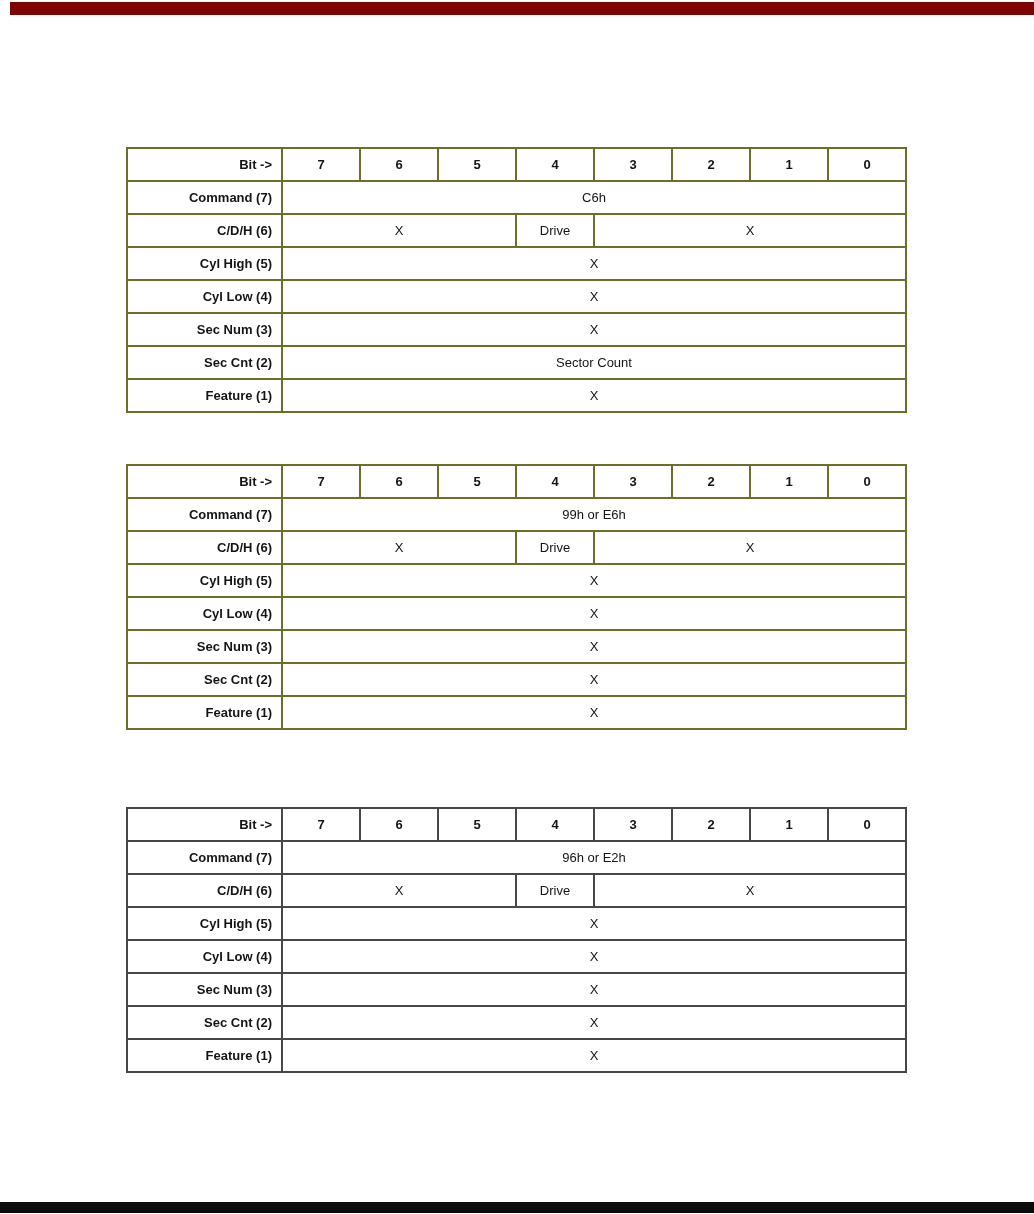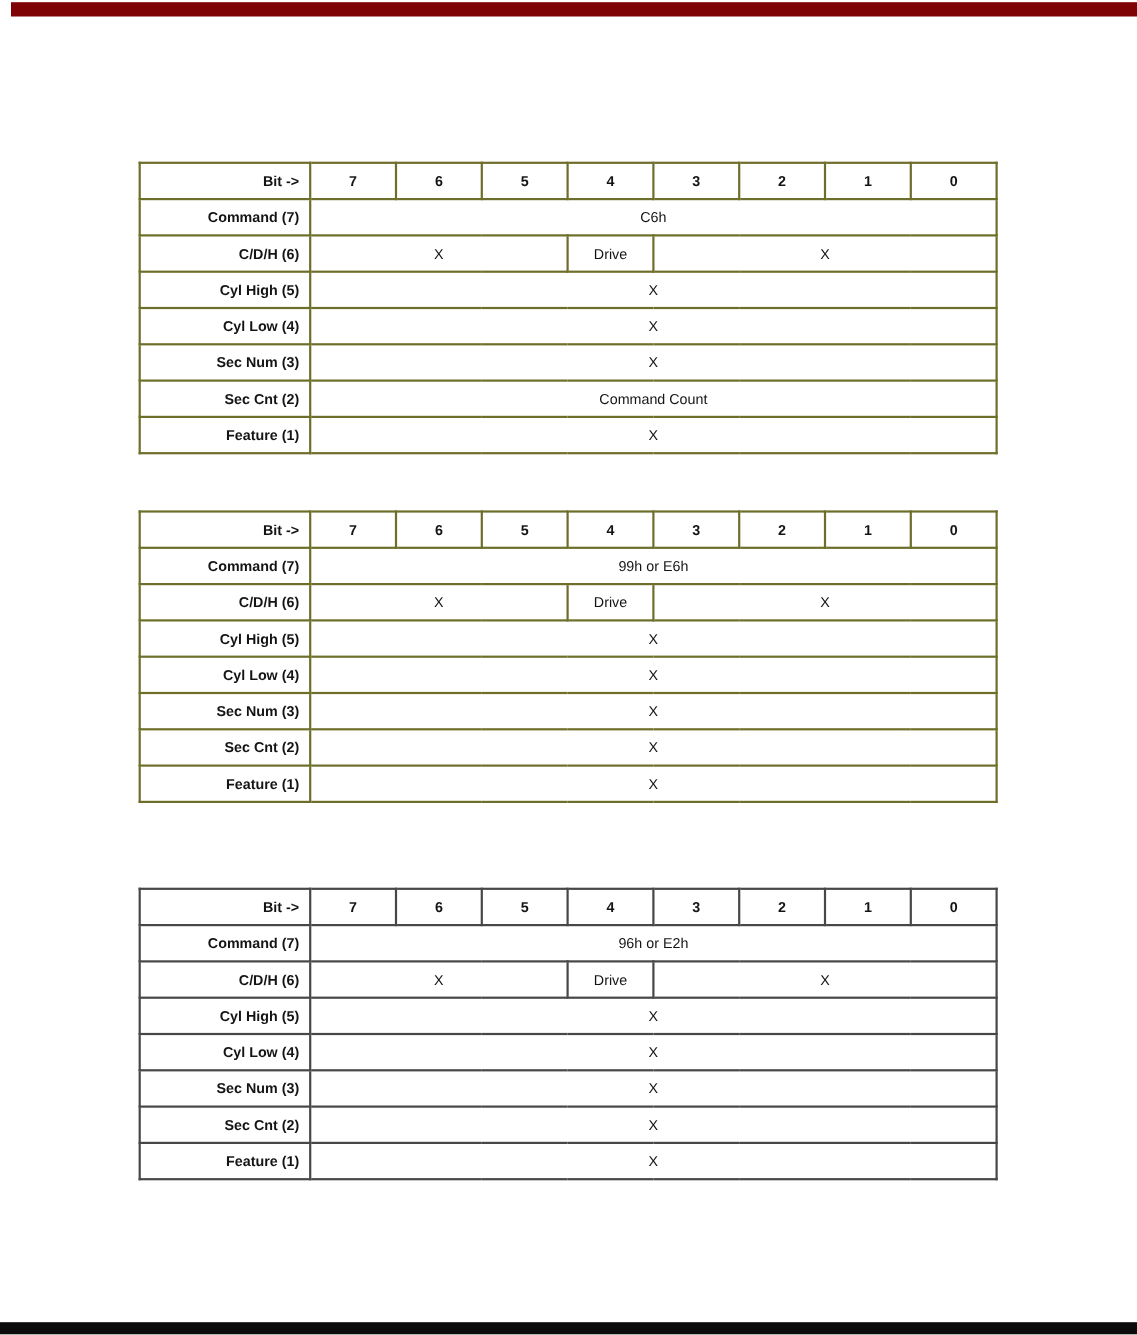--- a/index.html
+++ b/index.html
@@ -96,21 +96,21 @@
           <tr>
             <td class="label">Cyl Low (4)</td>
             <td colspan="8">X</td>
           </tr>
           <tr>
             <td class="label">Sec Num (3)</td>
             <td colspan="8">X</td>
           </tr>
           <tr>
             <td class="label">Sec Cnt (2)</td>
-            <td colspan="8">Command Count</td>
+            <td colspan="8">Sector Count</td>
           </tr>
           <tr>
             <td class="label">Feature (1)</td>
             <td colspan="8">X</td>
           </tr>
         </tbody>
       </table>
     </div>
   <div class="table-wrap pos-t2">
       <table class="doc-table" style="--bc: #6e6e2b;">

